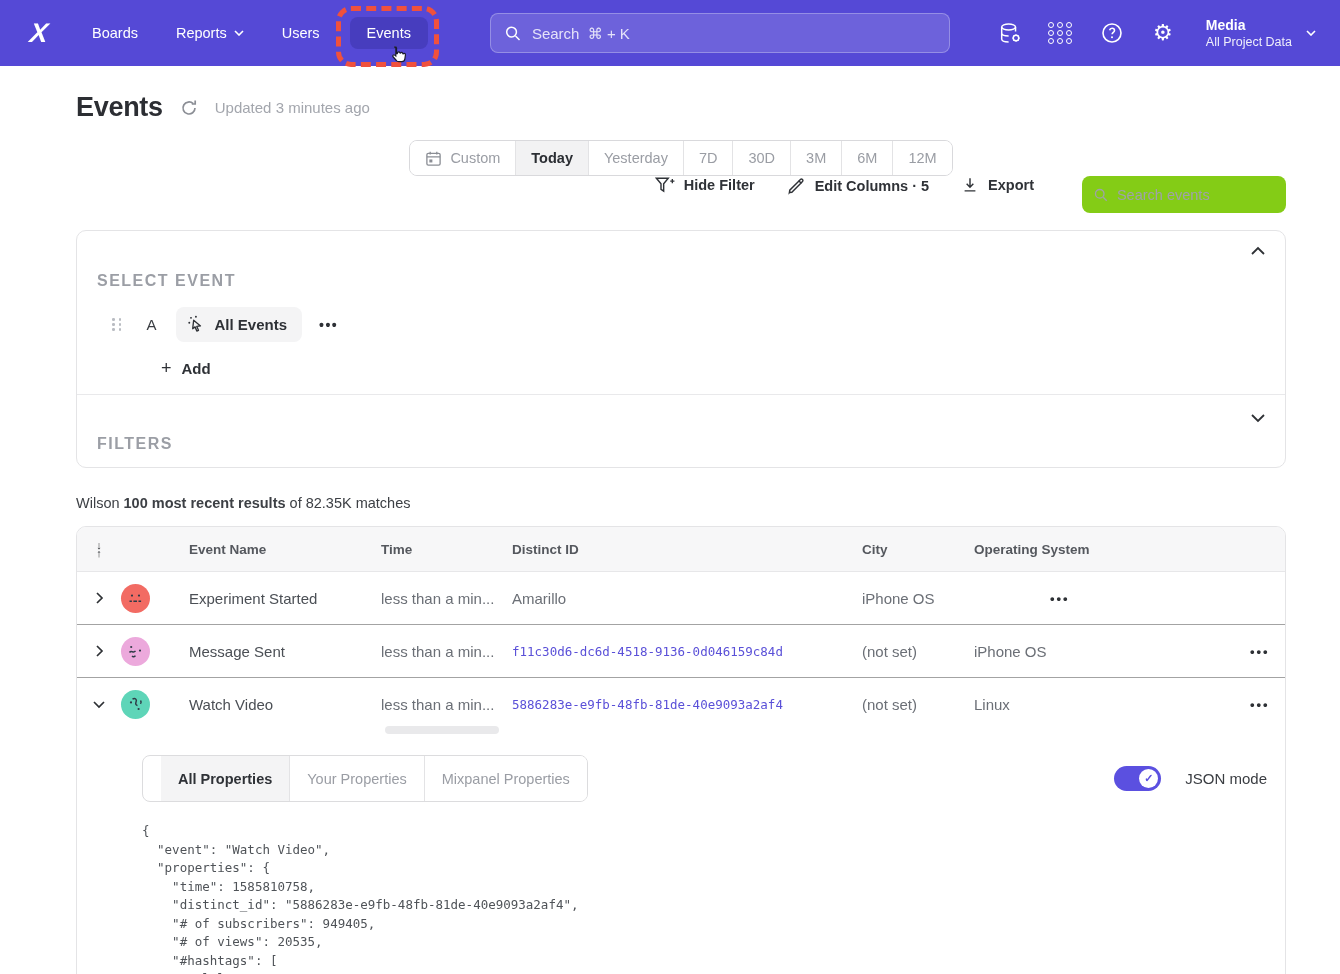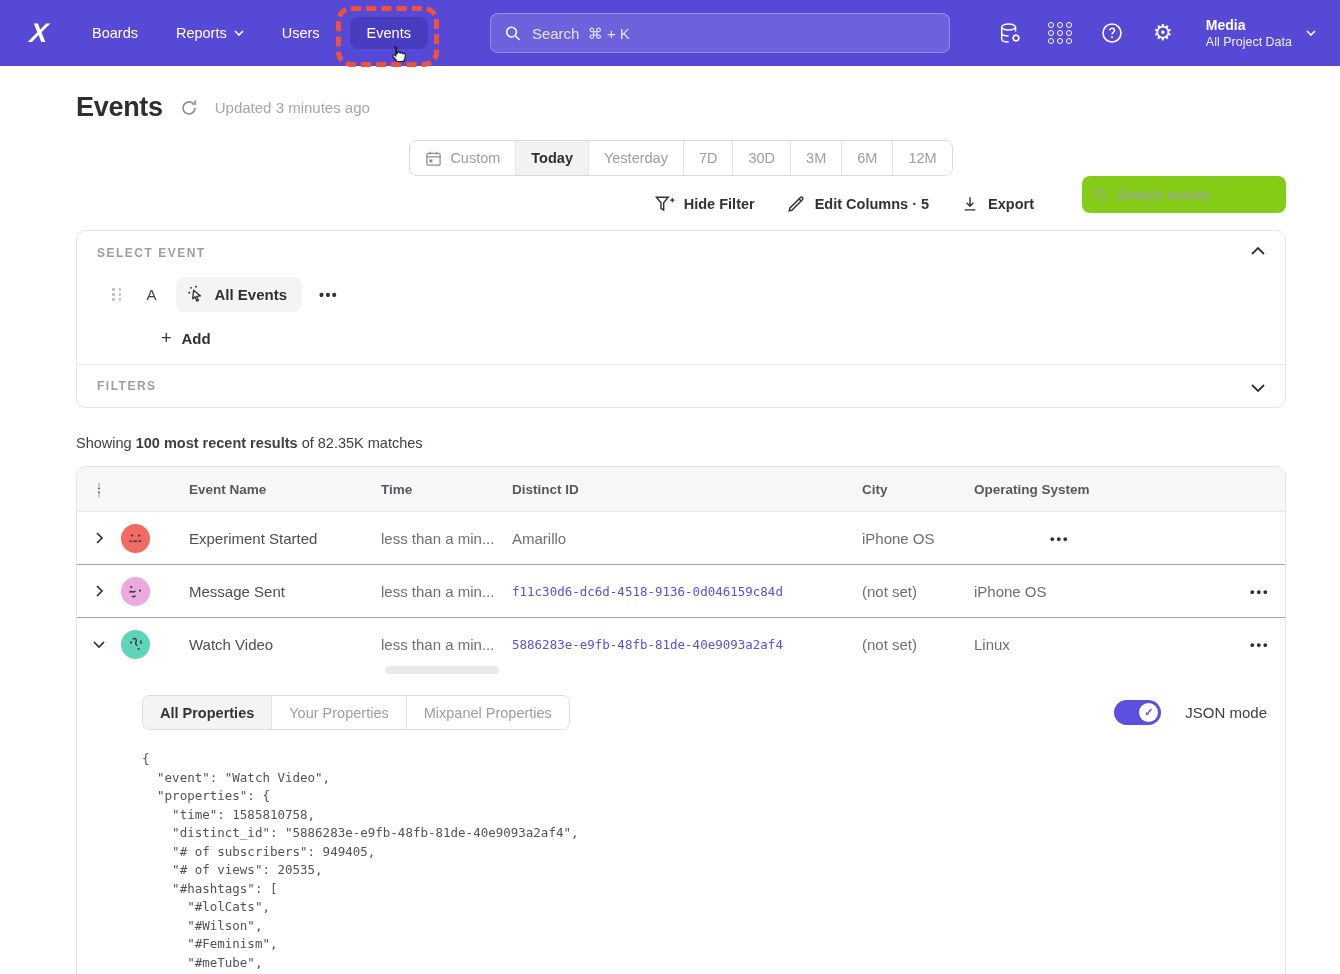--- a/index.html
+++ b/index.html
@@ -37,30 +37,30 @@
   .page-title { font-size:27px; font-weight:700; color:#2c2e33; letter-spacing:-.3px; }
   .updated { color:#a3a6ad; font-size:15px; }
   .refresh-btn { width:20px; height:20px; cursor:pointer; }
 
   .toolbar-row { margin-top:17px; display:flex; align-items:center;flex-direction:column; }
   .seg { display:flex; border:1px solid #d9d9dc; border-radius:8px; overflow:hidden; height:36px; }
   .seg-item { display:flex; align-items:center; gap:8px; padding:0 15px; font-size:14.5px; color:#9a9da4;
     border-right:1px solid #e3e3e5; cursor:pointer; background:#fff; white-space:nowrap; }
   .seg-item:last-child { border-right:none; }
   .seg-item.selected { background:#f2f2f3; color:#2b2e33; font-weight:700; }
-  .toolbar-right { margin-left:auto; display:flex; align-items:flex-end; gap:32px; }
+  .toolbar-right { margin-left:auto; display:flex; align-items:flex-start; gap:32px; }
   .tool-btn { display:flex; align-items:center; gap:9px; font-size:14.5px; color:#2f3237; font-weight:600; cursor:pointer; white-space:nowrap; }
   .search-events { width:204px; height:37px; background:#84cc16; border-radius:8px; display:flex; align-items:center; padding:0 12px; gap:9px; margin-left:16px; }
   .search-events input { border:none; outline:none; background:transparent; font-size:14.5px; color:#3c3f44; width:100%; font-family:inherit; }
   .search-events input::placeholder { color:#9fa2a9; }
 
   
   .query-card { margin-top:17px; border:1px solid #e4e4e6; border-radius:10px; background:#fff; }
   .q-section { position:relative; padding:15px 20px 16px; }
-  .q-label { font-size:12px; font-weight:700; letter-spacing:1.5px; color:#9b9ea5; }
+  .q-label { font-size:16px; font-weight:700; letter-spacing:1.5px; color:#9b9ea5;margin-top:26px; }
   .q-collapse { position:absolute; right:20px; top:13px; width:14px; height:14px; cursor:pointer; }
   .event-row { display:flex; align-items:center; margin-top:17px; }
   .drag-handle { display:grid; grid-template-columns:repeat(2,4px); grid-gap:2.5px; margin-left:15px; cursor:grab; }
   .drag-handle i { width:2.6px; height:2.6px; background:#b9bcc2; border-radius:50%; }
   .row-letter { margin-left:24px; font-size:15px; color:#3b3e43; }
   .event-pill { margin-left:19px; display:flex; align-items:center; gap:9px; background:#f4f4f5; border-radius:8px;
     padding:8px 15px 8px 11px; font-size:15px; font-weight:700; color:#2e3136; cursor:pointer; }
   .more-dots { margin-left:17px; font-size:14px; font-weight:700; letter-spacing:1.5px; color:#2e3136; cursor:pointer; }
   .add-btn { margin-top:17px; margin-left:64px; display:inline-flex; align-items:center; gap:10px;
     font-size:15px; font-weight:600; color:#2e3136; cursor:pointer; }
@@ -83,21 +83,21 @@
   .id-link { font-family:"DejaVu Sans Mono", monospace; font-size:12.5px; color:#5A50D8; cursor:pointer;
     overflow:hidden; text-overflow:ellipsis; white-space:nowrap; padding-right:10px; }
   .time-cell { overflow:hidden; text-overflow:ellipsis; white-space:nowrap; }
   .row-dots { font-size:13px; font-weight:700; letter-spacing:2px; color:#2e3135; cursor:pointer; padding-left:90px; }
   .collapse-all { display:flex; flex-direction:column; align-items:center; line-height:8px; font-size:11px; color:#2e3135; cursor:pointer; }
 
   
   .detail { padding:0 18px 0 65px; }
   .hscroll-thumb { width:114px; height:8px; background:#e9e9eb; border-radius:4px; margin-left:243px; margin-top:-5px; }
   .detail-top { margin-top:21px; display:flex; align-items:center; justify-content:space-between; }
-  .ptabs { display:flex; border:1px solid #dcdcde; border-radius:8px; overflow:hidden; height:35px; }
+  .ptabs { display:flex; border:1px solid #dcdcde; border-radius:8px; overflow:hidden; height:47px;padding-left:18px; }
   .ptab { display:flex; align-items:center; padding:0 17px; font-size:14.5px; color:#9a9da4; border-right:1px solid #e3e3e5; cursor:pointer; background:#fff; }
   .ptab:last-child { border-right:none; }
   .ptab.selected { background:#f4f4f5; color:#2f3237; font-weight:700; }
   .json-toggle-wrap { display:flex; align-items:center; gap:24px; }
   .toggle { width:47px; height:25px; background:#5B50E0; border-radius:999px; position:relative; cursor:pointer; }
   .toggle .knob { position:absolute; right:3px; top:3px; width:19px; height:19px; background:#fff; border-radius:50%;
     display:flex; align-items:center; justify-content:center; font-size:11px; font-weight:700; color:#5B50E0; }
   .json-label { font-size:15px; color:#3a3d42; }
   .json-pre { margin-top:20px; font-family:"DejaVu Sans Mono", monospace; font-size:12.5px; line-height:18.5px;
     color:#4f5358; white-space:pre; }
@@ -299,21 +299,21 @@
     </div>
 
     <div class="filters-bar">
       <div class="q-label">FILTERS</div>
       <svg class="q-collapse" style="top:16px" viewBox="0 0 14 8" fill="none" stroke="#2e3135" stroke-width="1.8">
           <path d="M1 1l6 6 6-6"></path>
         </svg>
     </div>
   </section>
 
-  <p class="summary"><span>Showing </span><b>100 most recent results</b><span> of 82.35K matches</span></p>
+  <p class="summary"><span>Wilson </span><b>100 most recent results</b><span> of 82.35K matches</span></p>
 
   <section class="table-card">
     <div class="tgrid thead">
       <div class="collapse-all">
         <span>↓</span>
           <span>↑</span>
       </div>
       <div></div>
       <div class="cell-pad">Event Name</div>
       <div class="cell-pad">Time</div>

